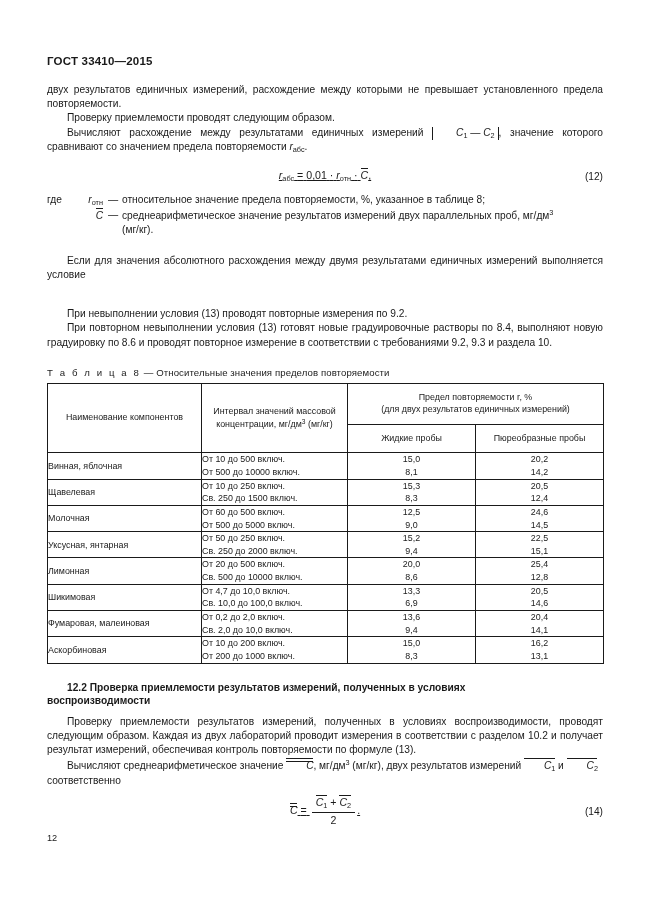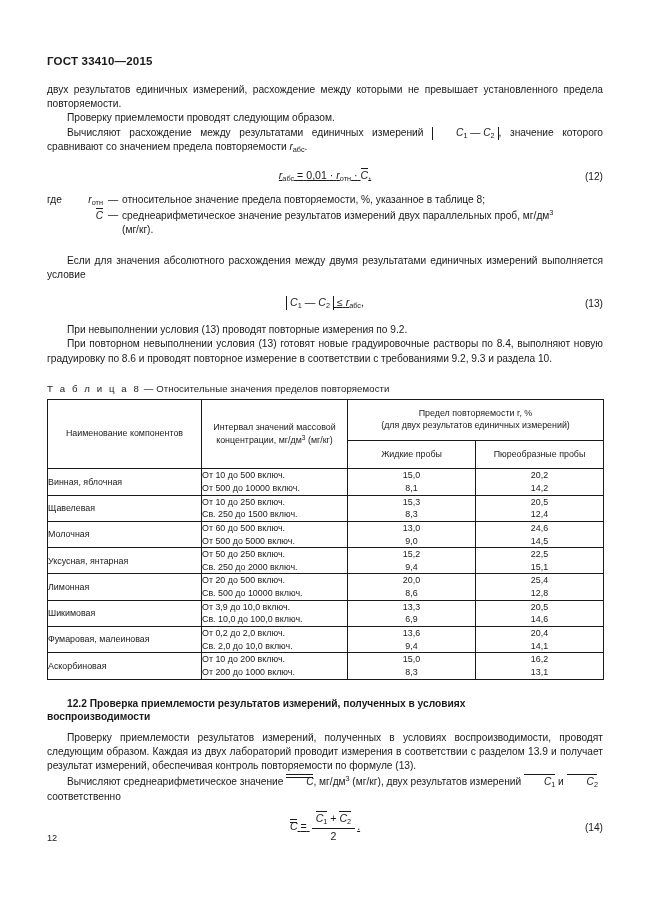--- a/index.html
+++ b/index.html
@@ -267,28 +267,20 @@
         <span class="gde-def"><span>среднеарифметическое значение результатов измерений двух параллельных проб, мг/дм</span><sup class="fsup">3</sup><br><span>(мг/кг).</span></span>
       </div>
     </div>
 
     <div class="gap-lg"></div>
 
     <p class="para indent">Если для значения абсолютного расхождения между двумя результатами единичных измерений выполняется условие</p>
 
     <div class="gap-md"></div>
 
-    <div class="formula-row">
-      <span>
-        <span class="abs"><span class="f-italic">C</span><sub class="fsub">1</sub> <span>—</span> <span class="f-italic">C</span><sub class="fsub">2</sub></span>
-        <span>≤</span>
-        <span class="f-italic">r</span><sub class="fsub">абс</sub><span>,</span>
-      </span>
-      <span class="fnum">(13)</span>
-    </div>
 
     <div class="gap-md"></div>
 
     <p class="para indent">При невыполнении условия (13) проводят повторные измерения по 9.2.</p>
     <p class="para indent">При повторном невыполнении условия (13) готовят новые градуировочные растворы по 8.4, выполняют новую градуировку по 8.6 и проводят повторное измерение в соответствии с требованиями 9.2, 9.3 и раздела 10.</p>
 
     <div class="gap-lg"></div>
 
     <div class="table-caption">
       <span class="tcap-word">Т а б л и ц а  8</span>
@@ -329,38 +321,38 @@
           </tr>
           <tr>
             <td class="c-name">Щавелевая</td>
             <td class="c-interval"><span>От 10 до 250 включ.</span><br><span>Св. 250 до 1500 включ.</span></td>
             <td class="c-val"><span>15,3</span><br><span>8,3</span></td>
             <td class="c-val"><span>20,5</span><br><span>12,4</span></td>
           </tr>
           <tr>
             <td class="c-name">Молочная</td>
             <td class="c-interval"><span>От 60 до 500 включ.</span><br><span>От 500 до 5000 включ.</span></td>
-            <td class="c-val"><span>13,0</span><br><span>9,0</span></td>
+            <td class="c-val"><span>12,5</span><br><span>9,0</span></td>
             <td class="c-val"><span>24,6</span><br><span>14,5</span></td>
           </tr>
           <tr>
             <td class="c-name">Уксусная, янтарная</td>
             <td class="c-interval"><span>От 50 до 250 включ.</span><br><span>Св. 250 до 2000 включ.</span></td>
             <td class="c-val"><span>15,2</span><br><span>9,4</span></td>
             <td class="c-val"><span>22,5</span><br><span>15,1</span></td>
           </tr>
           <tr>
             <td class="c-name">Лимонная</td>
             <td class="c-interval"><span>От 20 до 500 включ.</span><br><span>Св. 500 до 10000 включ.</span></td>
             <td class="c-val"><span>20,0</span><br><span>8,6</span></td>
             <td class="c-val"><span>25,4</span><br><span>12,8</span></td>
           </tr>
           <tr>
             <td class="c-name">Шикимовая</td>
-            <td class="c-interval"><span>От 3,9 до 10,0 включ.</span><br><span>Св. 10,0 до 100,0 включ.</span></td>
+            <td class="c-interval"><span>От 4,7 до 10,0 включ.</span><br><span>Св. 10,0 до 100,0 включ.</span></td>
             <td class="c-val"><span>13,3</span><br><span>6,9</span></td>
             <td class="c-val"><span>20,5</span><br><span>14,6</span></td>
           </tr>
           <tr>
             <td class="c-name">Фумаровая, малеиновая</td>
             <td class="c-interval"><span>От 0,2 до 2,0 включ.</span><br><span>Св. 2,0 до 10,0 включ.</span></td>
             <td class="c-val"><span>13,6</span><br><span>9,4</span></td>
             <td class="c-val"><span>20,4</span><br><span>14,1</span></td>
           </tr>
           <tr>
@@ -374,21 +366,21 @@
 
     <div class="gap-lg"></div>
 
     <div class="sec-head">
       <span>12.2 Проверка приемлемости результатов измерений, полученных в условиях</span><br>
       <span>воспроизводимости</span>
     </div>
 
     <div class="gap-sm"></div>
 
-    <p class="para indent">Проверку приемлемости результатов измерений, полученных в условиях воспроизводимости, проводят следующим образом. Каждая из двух лабораторий проводит измерения в соответствии с разделом 13.9 и получает результат измерений, обеспечивая контроль повторяемости по формуле (13).</p>
+    <p class="para indent">Проверку приемлемости результатов измерений, полученных в условиях воспроизводимости, проводят следующим образом. Каждая из двух лабораторий проводит измерения в соответствии с разделом 10.2 и получает результат измерений, обеспечивая контроль повторяемости по формуле (13).</p>
 
     <p class="para indent">
       <span>Вычисляют среднеарифметическое значение</span>
       <span class="overbar dblbar">C</span><span>, мг/дм</span><sup class="fsup">3</sup><span> (мг/кг), двух результатов измерений</span>
       <span class="overbar">C<sub class="fsub">1</sub></span>
       <span>и</span>
       <span class="overbar">C<sub class="fsub">2</sub></span><br><span>соответственно</span>
     </p>
 
     <div class="gap-sm"></div>

